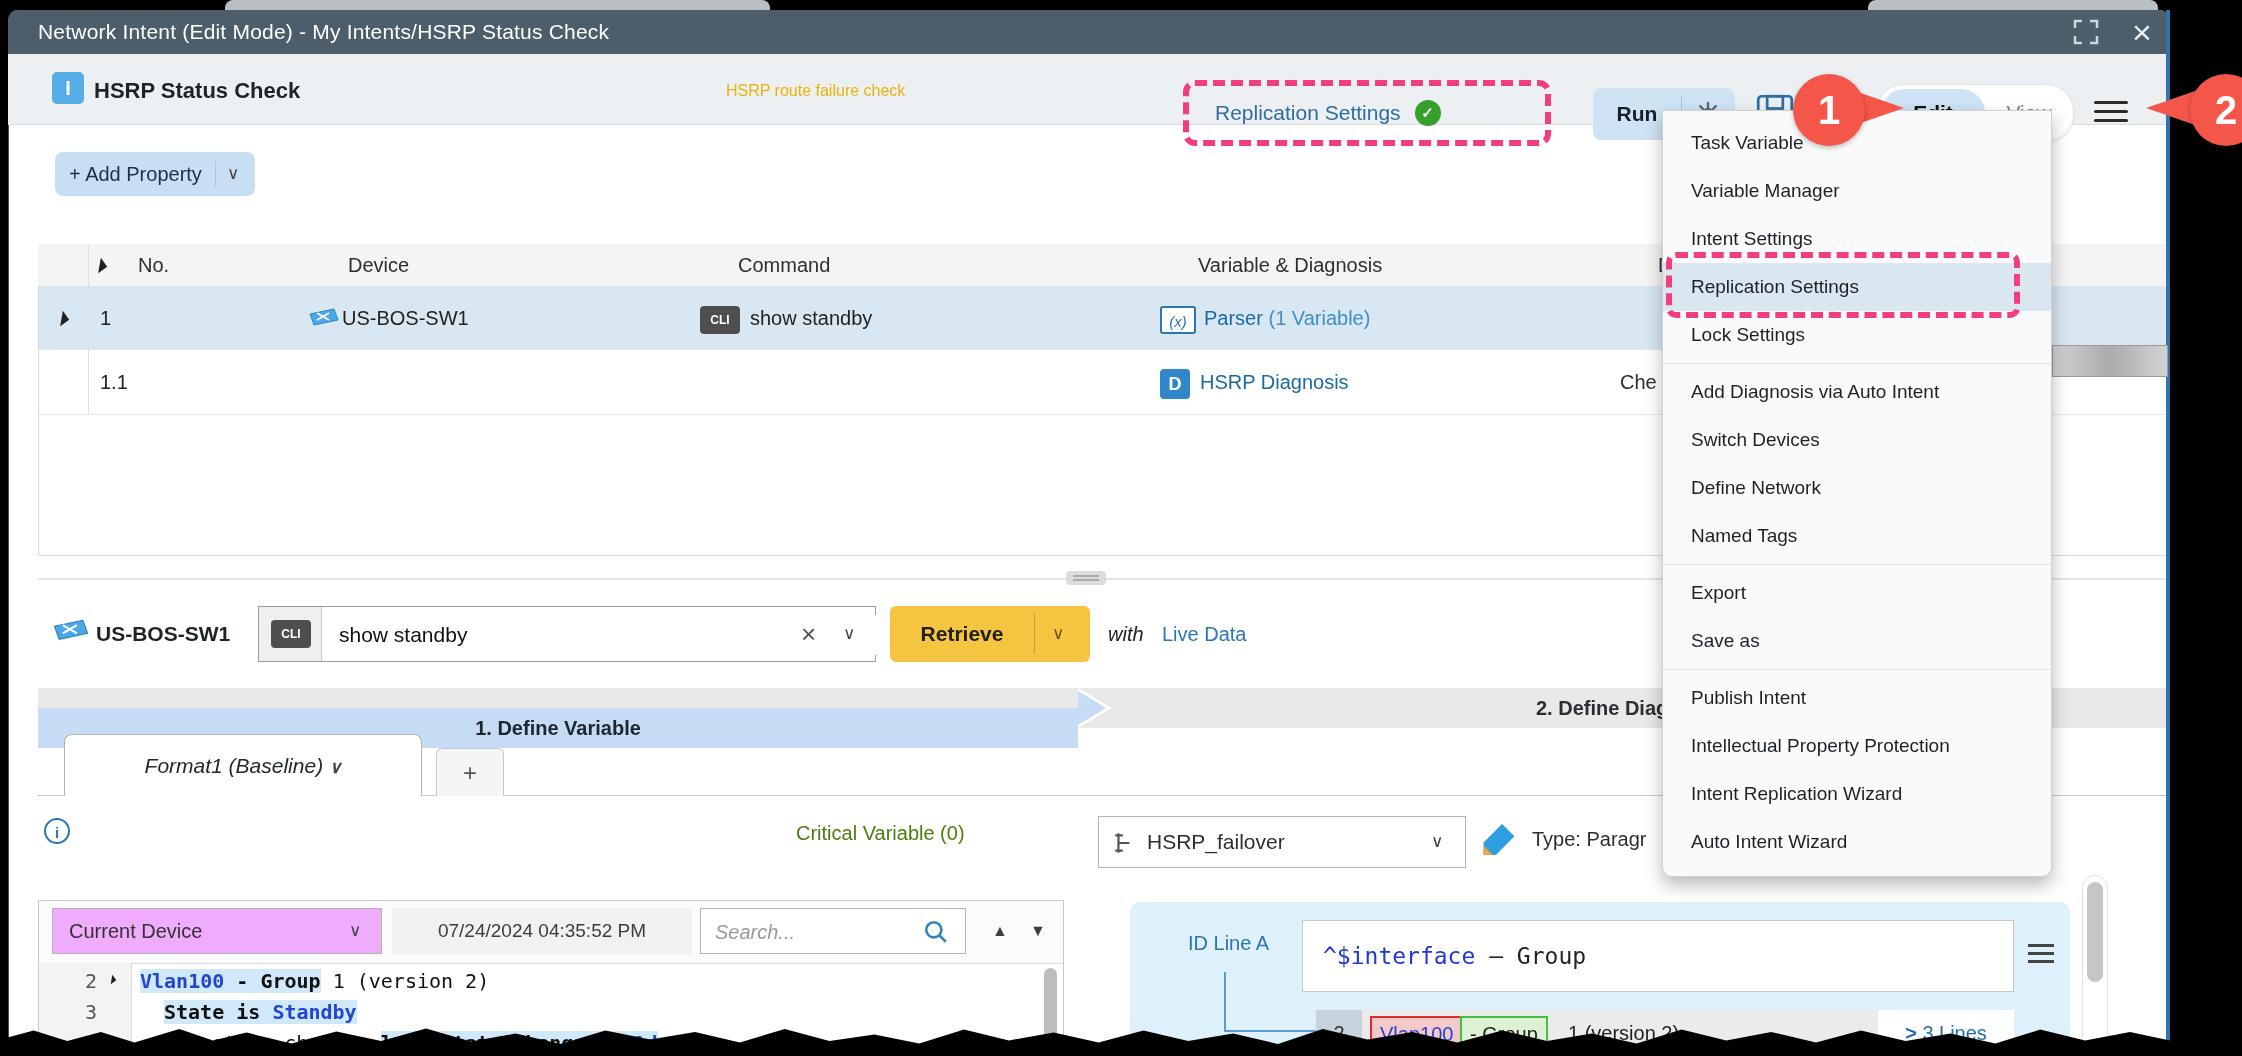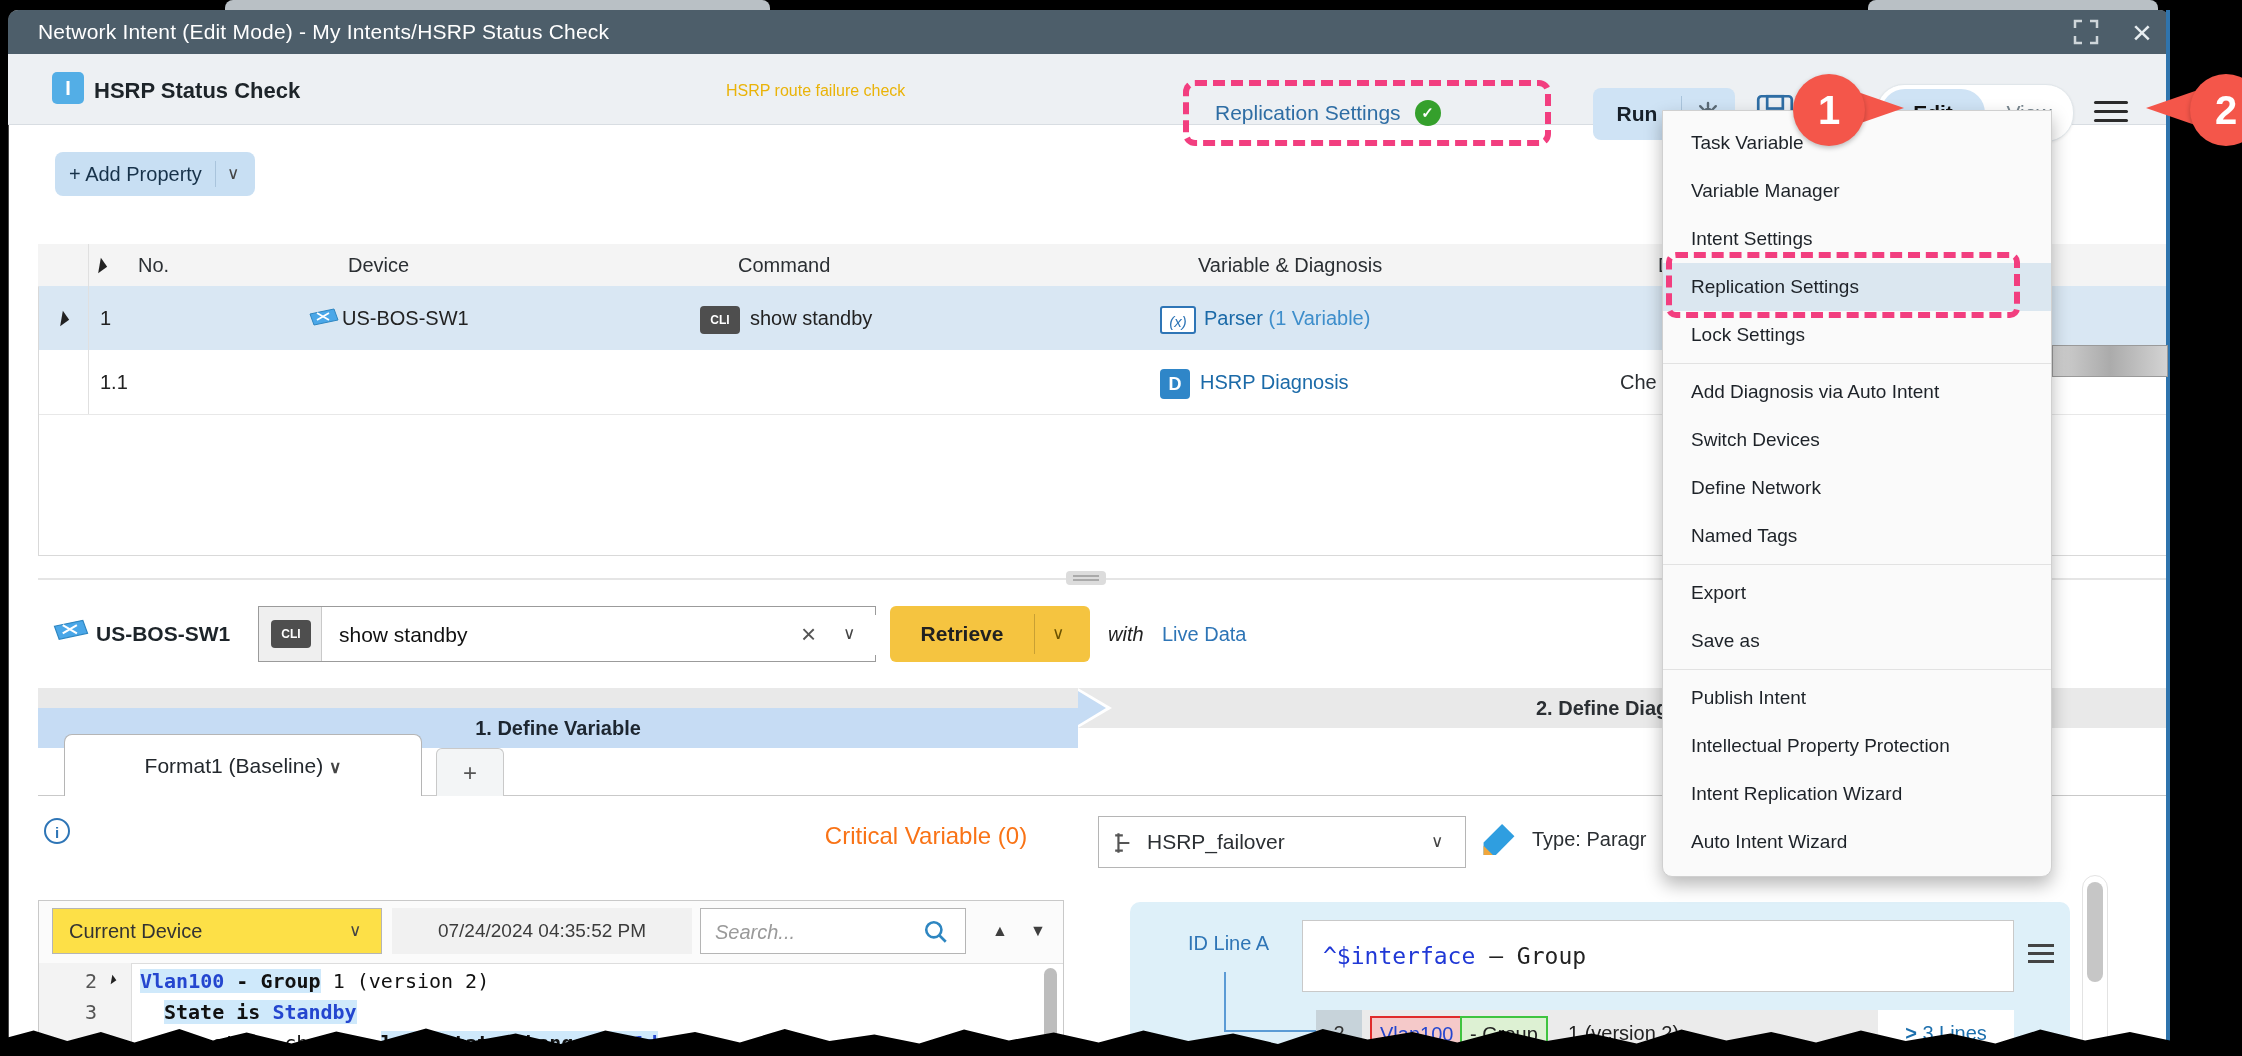--- a/index.html
+++ b/index.html
@@ -74,33 +74,33 @@
   .band2{position:absolute;left:38px;top:688px;width:2130px;height:40px;background:#e9e9e9;z-index:2;}
   .band2 .lbl{position:absolute;left:1498px;top:0;height:40px;line-height:40px;font-size:20px;font-weight:700;color:#2b2f33;}
   .band1{position:absolute;left:38px;top:688px;width:1040px;height:40px;background:#c6dcf4;z-index:2;margin-top:20px;}
   .band1 .lbl{position:absolute;left:0;width:1040px;text-align:center;height:40px;line-height:40px;font-size:20px;font-weight:700;color:#1d2630;}
   .arrow-w{position:absolute;left:1078px;top:688px;width:0;height:0;border-left:34px solid #fff;
            border-top:20px solid transparent;border-bottom:20px solid transparent;z-index:3;}
   .arrow-b{position:absolute;left:1078px;top:691px;width:0;height:0;border-left:28px solid #c6dcf4;
            border-top:17px solid transparent;border-bottom:17px solid transparent;z-index:3;}
   .tabline{position:absolute;left:38px;top:795px;width:2130px;height:1px;background:#c9c9c9;z-index:2;}
   .ftab{position:absolute;left:64px;top:734px;width:358px;height:62px;background:#fff;border:1px solid #b5b5b5;border-bottom:none;
-        border-radius:8px 8px 0 0;z-index:3;text-align:center;line-height:62px;font-size:21px;color:#23282d;box-sizing:border-box;}
+        border-radius:8px 8px 0 0;z-index:3;text-align:center;line-height:62px;font-size:21px;color:#23282d;box-sizing:border-box;font-style:italic;}
   .ptab{position:absolute;left:436px;top:748px;width:68px;height:48px;background:#f3f5f6;border:1px solid #c9c9c9;border-bottom:none;
         border-radius:6px 6px 0 0;z-index:2;text-align:center;line-height:48px;font-size:24px;color:#555;box-sizing:border-box;}
   .infoi{position:absolute;left:44px;top:818px;width:26px;height:26px;border:2px solid #2e75b6;border-radius:50%;
          color:#2e75b6;font-size:15px;font-weight:700;text-align:center;line-height:26px;z-index:2;box-sizing:border-box;}
-  .critical{position:absolute;left:796px;top:822px;width:260px;text-align:center;font-size:24px;color:#f97316;z-index:2;}
+  .critical{position:absolute;left:796px;top:822px;width:260px;text-align:left;font-size:20px;color:#4d7c0f;z-index:2;}
   .varsel{position:absolute;left:1098px;top:816px;width:368px;height:52px;border:1px solid #b5b5b5;background:#fff;z-index:2;box-sizing:border-box;}
   .pencil{position:absolute;left:1482px;top:822px;z-index:2;}
   .typetxt{position:absolute;left:1532px;top:828px;font-size:20px;color:#2b2f33;z-index:2;}
   
   .lpane{position:absolute;left:38px;top:900px;width:1026px;height:156px;border:1px solid #c9c9c9;border-bottom:none;background:#fff;z-index:2;box-sizing:border-box;}
   .ltool{position:absolute;left:39px;top:901px;width:1024px;height:62px;background:#fbfbfb;border-bottom:1px solid #ddd;z-index:2;}
-  .devsel{position:absolute;left:52px;top:908px;width:330px;height:46px;border:1px solid #b5b5b5;background:#fde047;z-index:3;box-sizing:border-box;}
+  .devsel{position:absolute;left:52px;top:908px;width:330px;height:46px;border:1px solid #b5b5b5;background:#f0abfc;z-index:3;box-sizing:border-box;}
   .tstamp{position:absolute;left:392px;top:908px;width:300px;height:46px;background:#f1f1f1;text-align:center;
           line-height:46px;font-size:19px;color:#3c3c3c;z-index:3;}
   .searchbox{position:absolute;left:700px;top:908px;width:266px;height:46px;border:1px solid #b5b5b5;background:#fff;z-index:3;box-sizing:border-box;}
   .searchbox input{position:absolute;left:12px;top:4px;width:200px;height:36px;border:none;outline:none;
                    font-size:20px;font-style:italic;color:#555;font-family:"Liberation Sans",sans-serif;background:transparent;}
   .searchbox input::placeholder{color:#9a9a9a;font-style:italic;}
   .navarr{position:absolute;top:908px;height:46px;line-height:46px;font-size:16px;color:#3f3f3f;z-index:3;}
   .gutter{position:absolute;left:39px;top:963px;width:92px;height:93px;background:#f3f3f3;border-right:1px solid #ddd;z-index:2;}
   .lnum{position:absolute;left:39px;width:58px;text-align:right;font-family:"DejaVu Sans Mono",monospace;
         font-size:20px;color:#555;line-height:31px;z-index:3;}

